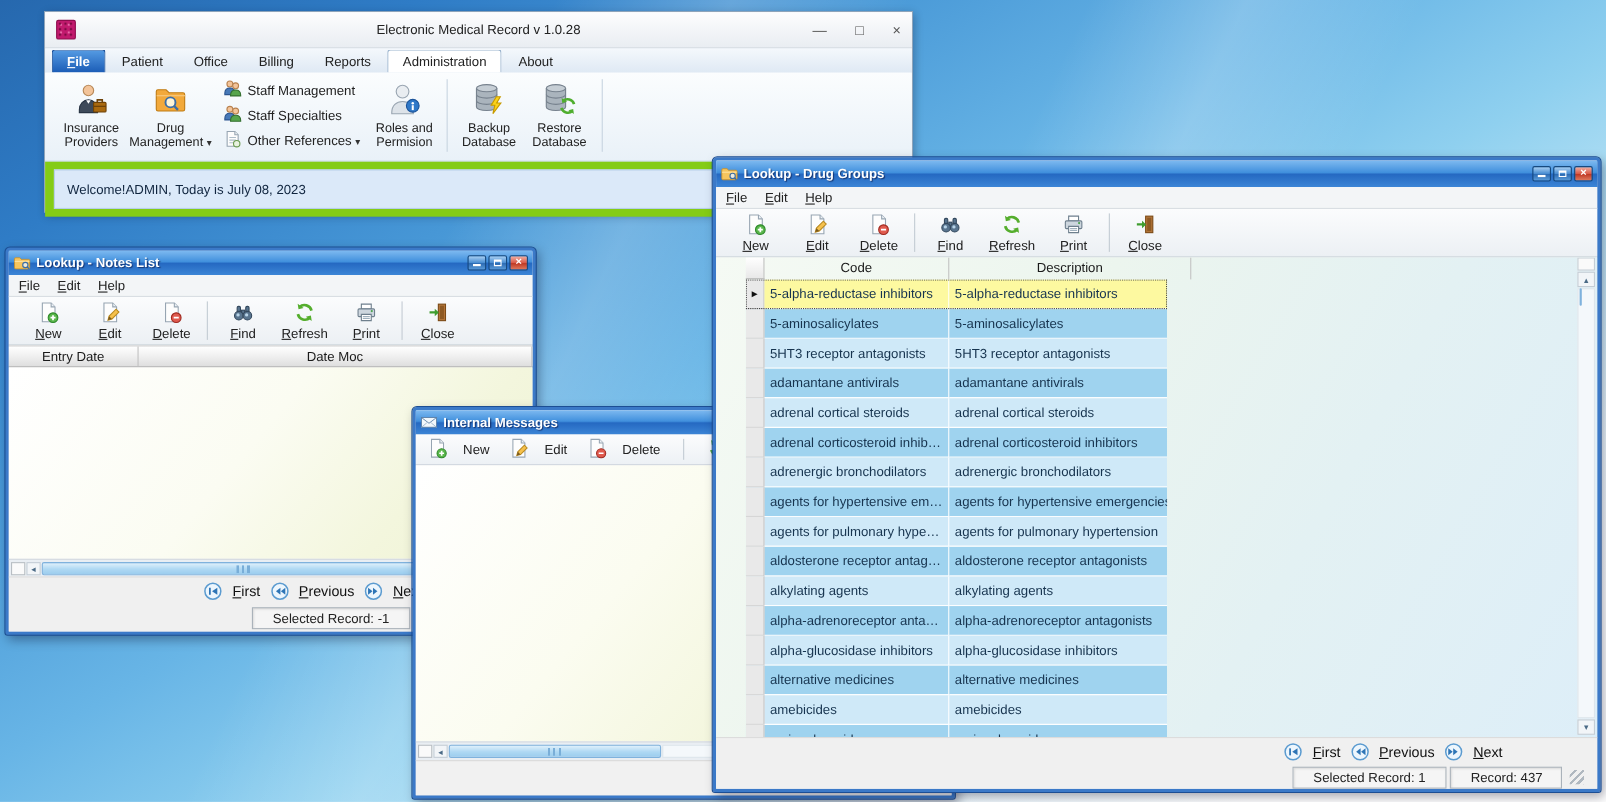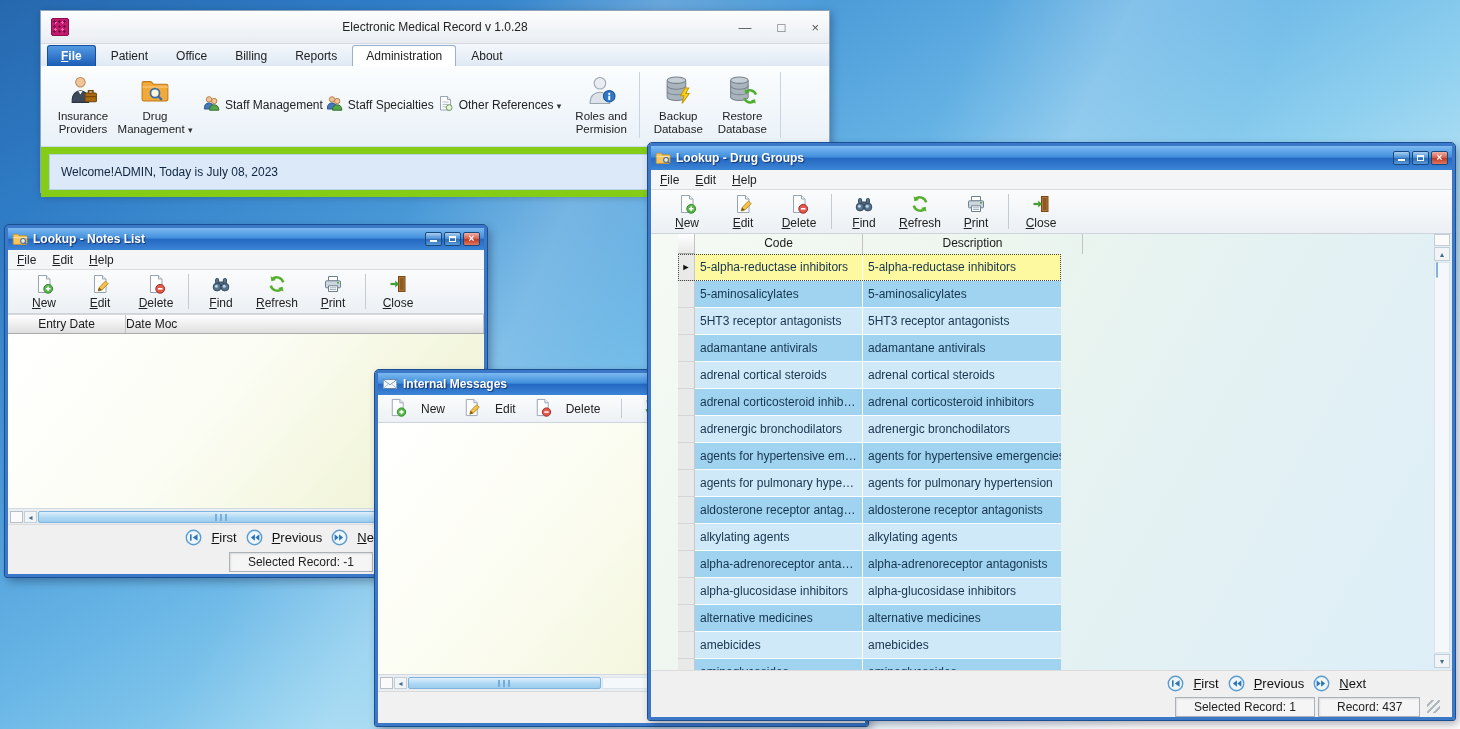--- a/index.html
+++ b/index.html
@@ -64,21 +64,21 @@
   .tab { padding:3px 13px 3px; cursor:default; border-radius:3px 3px 0 0; }
   .tab-file { background:linear-gradient(#549ae2,#1b5cb6); color:#fff; font-weight:bold; border:1px solid #174e9a; border-bottom:none; }
   .tab-active { background:#fff; border:1px solid #98b2cc; border-bottom:none; }
   .m-accent { height:2px; background:linear-gradient(90deg,#49a5e2,#8fd0f2 60%,#c8e8fa); }
   .m-ribbon { flex:0 0 81px; display:flex; align-items:center; padding:2px 10px 4px;
         background:linear-gradient(#fbfdfe,#e9f1f8); border-bottom:1px solid #c9d9e8; }
   .rib-big { width:64px; display:flex; flex-direction:column; align-items:center; text-align:center;
         font-size:11.5px; line-height:13px; }
   .rib-big svg { width:33px; height:33px; }
   .rib-big.wide { width:80px; }
-  .rib-stack { display:flex; flex-direction:row; justify-content:center; gap:3px; margin:0 8px; }
+  .rib-stack { display:flex; flex-direction:column; justify-content:center; gap:3px; margin:0 8px; }
   .rib-small { display:flex; align-items:center; gap:5px; height:20px; }
   .rib-small svg { width:17px; height:17px; }
   .rib-sep { width:1px; align-self:stretch; margin:4px 6px; background:#c8d4e0; }
   .dd { font-size:9px; color:#333; }
   .m-body { flex:1; background:#84cc16; padding:7px 8px; }
   .welcome { height:36px; background:#dbe9f9; border:1px solid #b7cfe9; display:flex; align-items:center;
         padding:0 11px; color:#10253f; }
   
   .notes { left:5px; top:225px; width:482px; height:352px; z-index:2; }
   .n-hdr .hdr-cell { line-height:18px; }
@@ -396,21 +396,21 @@
       <div class="lk-sep"></div>
       <div class="lk-item">
           <span><svg width="20" height="20">
               <use href="#i-closedoor"></use>
             </svg></span>
           <span><u>C</u>lose</span>
         </div>
     </div>
     <div class="hdr-row n-hdr">
       <div class="hdr-cell" style="width:118px">Entry Date</div>
-      <div class="hdr-cell" style="flex:1; text-align:left">Date Moc</div>
+      <div class="hdr-cell" style="flex:1; text-align:center">Date Moc</div>
     </div>
     <div class="n-body"></div>
     <div class="hscroll n-hscroll">
       <span class="hs-box"></span>
       <span class="hs-arr">◂</span>
       <span class="hs-thumb" style="width:78%">
           <span class="grip"></span>
         </span>
       <span class="hs-track"></span>
     </div>

